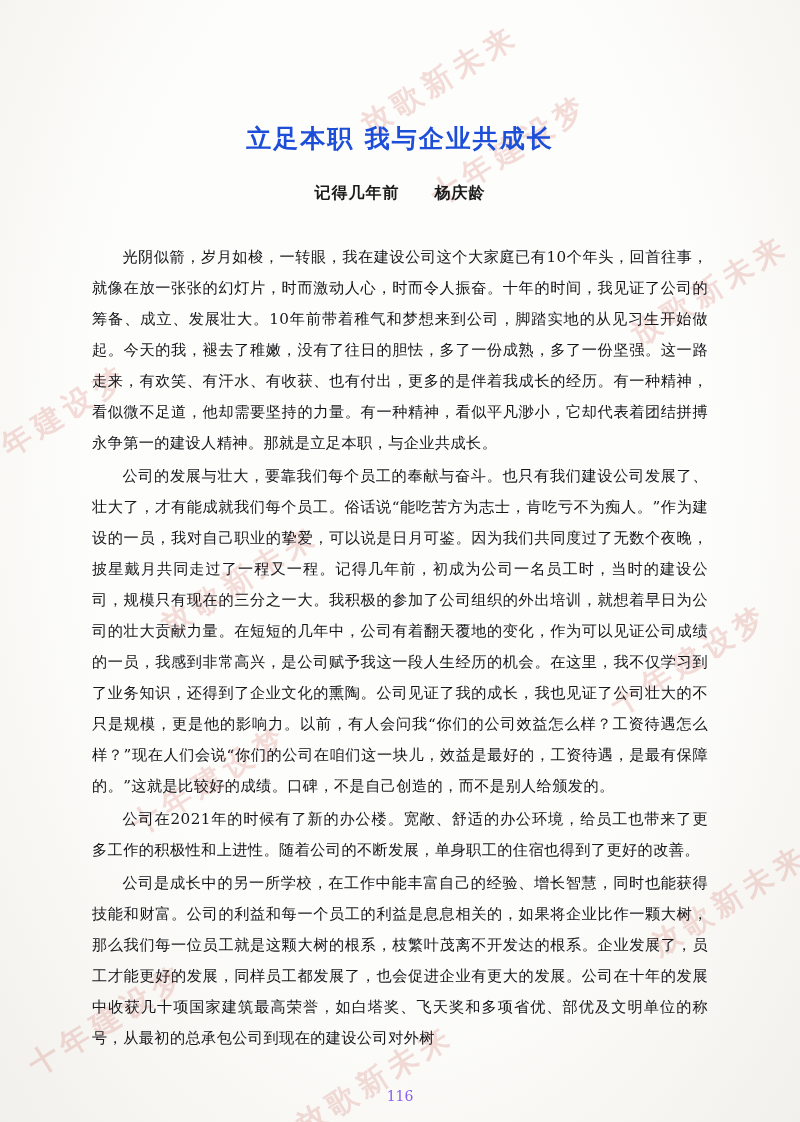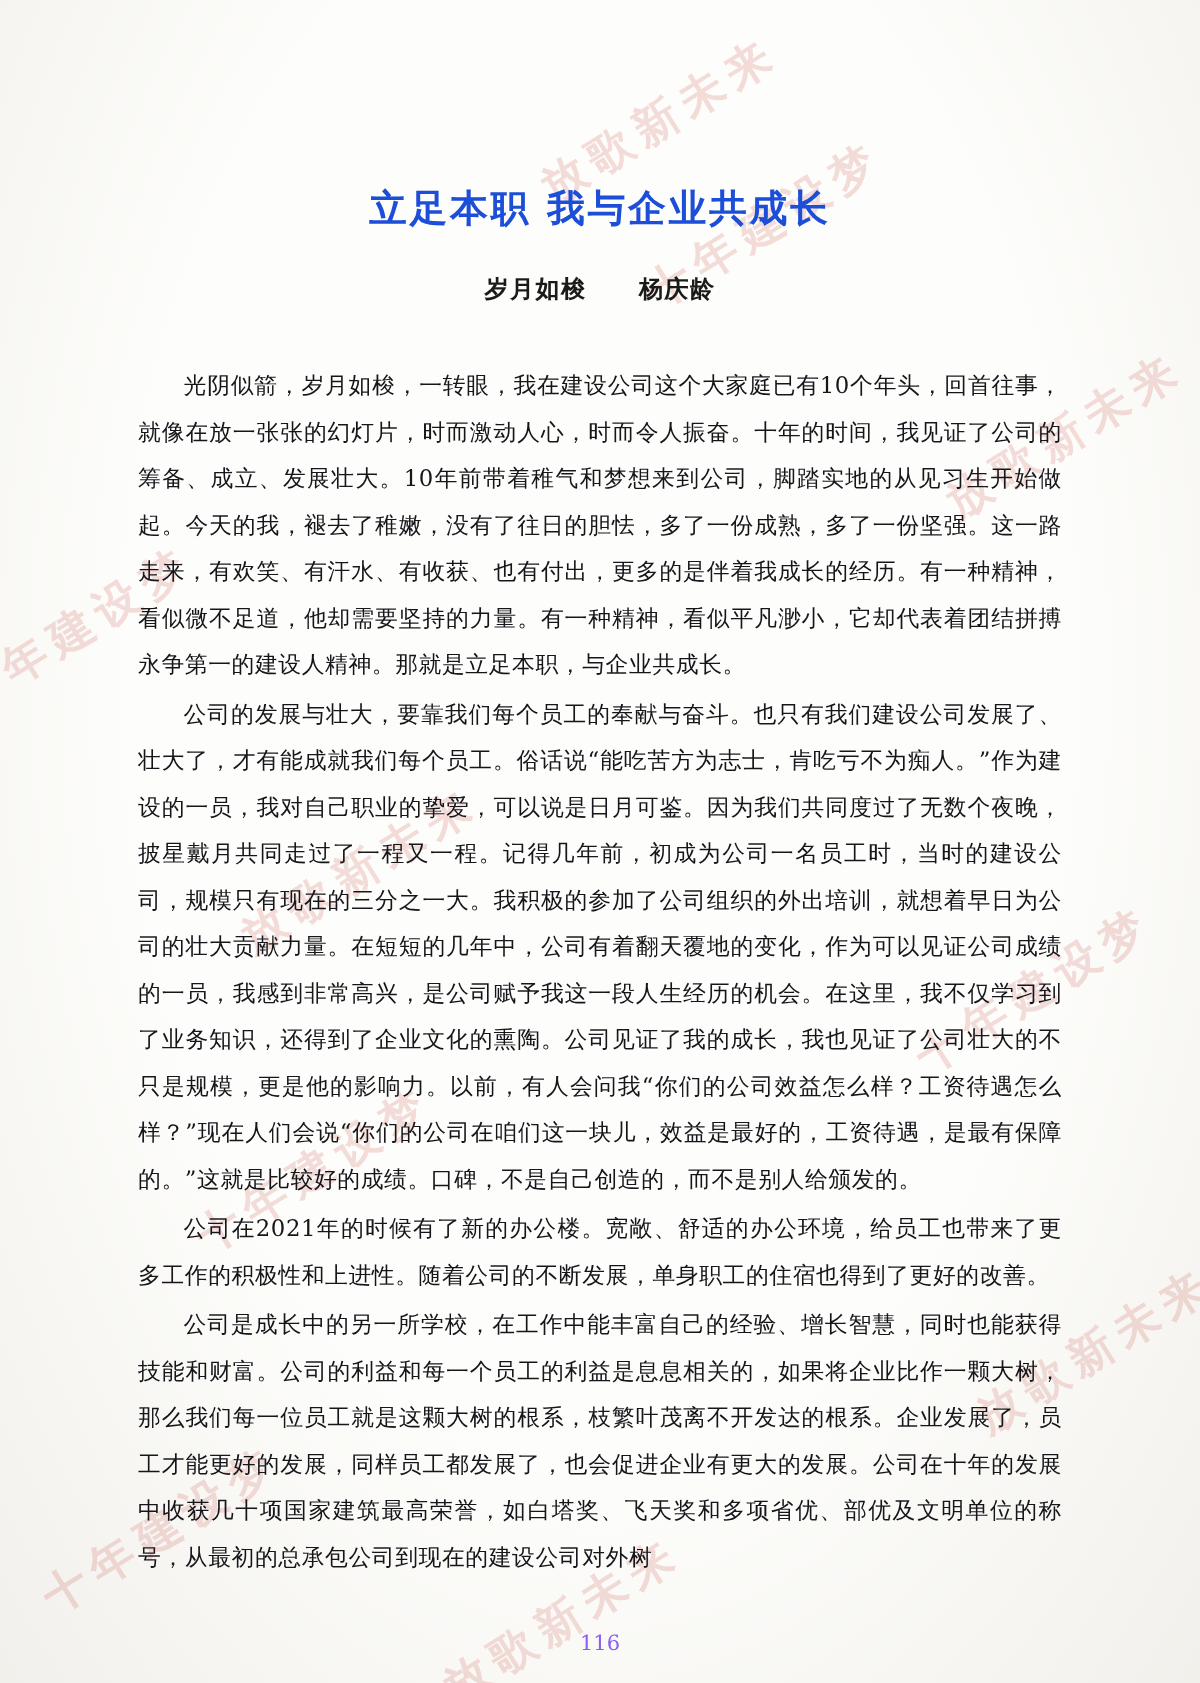--- a/index.html
+++ b/index.html
@@ -117,21 +117,21 @@
     <span class="wm" style="left:640px; top:880px; font-size:30px; transform:rotate(-32deg);">放歌新未来</span>
     <span class="wm" style="left:120px; top:760px; font-size:30px; transform:rotate(-32deg);">十年建设梦</span>
     <span class="wm" style="left:350px; top:60px; font-size:30px; transform:rotate(-32deg);">放歌新未来</span>
   </div>
 
   <div class="content">
 
     <h1 class="doc-title">立足本职 我与企业共成长</h1>
 
     <div class="byline">
-      <span>岁月如梭</span>
+      <span>记得几年前</span>
       <span class="sep"></span>
       <span>杨庆龄</span>
     </div>
 
     <div class="body-text">
       <p>光阴似箭，岁月如梭，一转眼，我在建设公司这个大家庭已有10个年头，回首往事，就像在放一张张的幻灯片，时而激动人心，时而令人振奋。十年的时间，我见证了公司的筹备、成立、发展壮大。10年前带着稚气和梦想来到公司，脚踏实地的从见习生开始做起。今天的我，褪去了稚嫩，没有了往日的胆怯，多了一份成熟，多了一份坚强。这一路走来，有欢笑、有汗水、有收获、也有付出，更多的是伴着我成长的经历。有一种精神，看似微不足道，他却需要坚持的力量。有一种精神，看似平凡渺小，它却代表着团结拼搏永争第一的建设人精神。那就是立足本职，与企业共成长。</p>
       <p>公司的发展与壮大，要靠我们每个员工的奉献与奋斗。也只有我们建设公司发展了、壮大了，才有能成就我们每个员工。俗话说“能吃苦方为志士，肯吃亏不为痴人。”作为建设的一员，我对自己职业的挚爱，可以说是日月可鉴。因为我们共同度过了无数个夜晚，披星戴月共同走过了一程又一程。记得几年前，初成为公司一名员工时，当时的建设公司，规模只有现在的三分之一大。我积极的参加了公司组织的外出培训，就想着早日为公司的壮大贡献力量。在短短的几年中，公司有着翻天覆地的变化，作为可以见证公司成绩的一员，我感到非常高兴，是公司赋予我这一段人生经历的机会。在这里，我不仅学习到了业务知识，还得到了企业文化的熏陶。公司见证了我的成长，我也见证了公司壮大的不只是规模，更是他的影响力。以前，有人会问我“你们的公司效益怎么样？工资待遇怎么样？”现在人们会说“你们的公司在咱们这一块儿，效益是最好的，工资待遇，是最有保障的。”这就是比较好的成绩。口碑，不是自己创造的，而不是别人给颁发的。</p>
       <p>公司在2021年的时候有了新的办公楼。宽敞、舒适的办公环境，给员工也带来了更多工作的积极性和上进性。随着公司的不断发展，单身职工的住宿也得到了更好的改善。</p>
       <p>公司是成长中的另一所学校，在工作中能丰富自己的经验、增长智慧，同时也能获得技能和财富。公司的利益和每一个员工的利益是息息相关的，如果将企业比作一颗大树，那么我们每一位员工就是这颗大树的根系，枝繁叶茂离不开发达的根系。企业发展了，员工才能更好的发展，同样员工都发展了，也会促进企业有更大的发展。公司在十年的发展中收获几十项国家建筑最高荣誉，如白塔奖、飞天奖和多项省优、部优及文明单位的称号，从最初的总承包公司到现在的建设公司对外树</p>
     </div>

